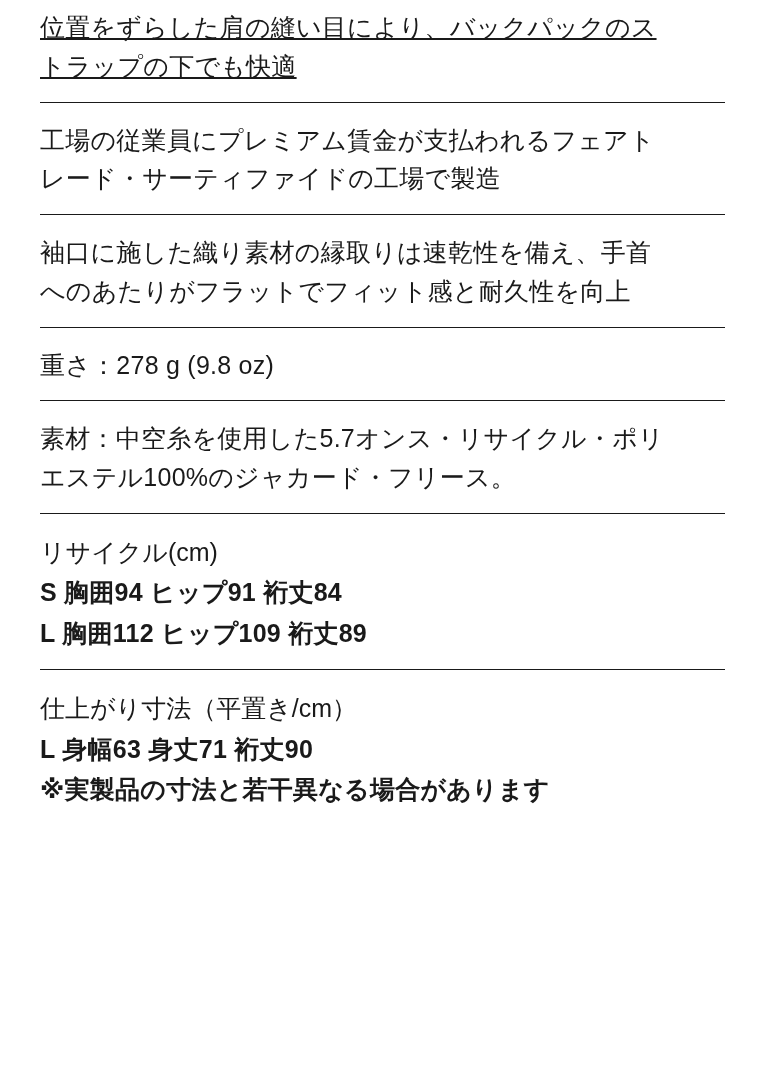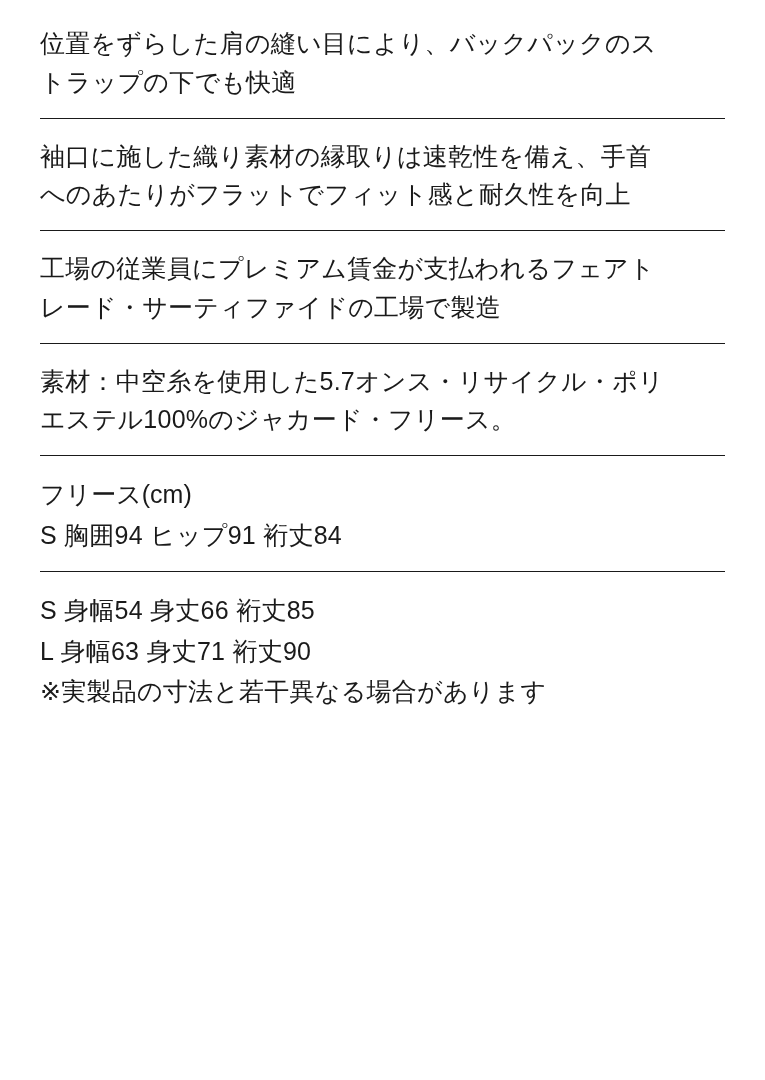--- a/index.html
+++ b/index.html
@@ -17,71 +17,77 @@
   .product-details {
     padding: 0 40px;
     box-sizing: border-box;
     width: 765px;
   }
   .detail-block {
     padding: 18px 0 16px 0;
     border-bottom: 1.5px solid #1a1a1a;
   }
   .detail-block.first {
-    padding-top: 24px;
+    padding-top: 8px;
+    text-decoration: underline;
   }
   .detail-block.last {
     border-bottom: none;
   }
   .detail-line {
     font-size: 25px;
     line-height: 1.55;
     letter-spacing: 0.01em;
     white-space: pre-wrap;
   }
   .spec-list .detail-line {
     line-height: 1.62;
+    font-weight: bold;
   }
   .spec-title {
     font-size: 25px;
     line-height: 1.62;
   }
 </style>
 </head>
 <body>
 
 <main class="product-details">
 
   <section class="detail-block first">
     <div class="detail-line">位置をずらした肩の縫い目により、バックパックのス
 トラップの下でも快適</div>
   </section>
 
 
   <section class="detail-block">
+    <div class="detail-line">工場の従業員にプレミアム賃金が支払われるフェアト
+レード・サーティファイドの工場で製造</div>
+  </section>
+
+  <section class="detail-block">
     <div class="detail-line">袖口に施した織り素材の縁取りは速乾性を備え、手首
 へのあたりがフラットでフィット感と耐久性を向上</div>
   </section>
 
+
   <section class="detail-block">
-    <div class="detail-line">工場の従業員にプレミアム賃金が支払われるフェアト
-レード・サーティファイドの工場で製造</div>
+    <div class="detail-line">重さ：278 g (9.8 oz)</div>
   </section>
-
-
 
   <section class="detail-block">
     <div class="detail-line">素材：中空糸を使用した5.7オンス・リサイクル・ポリ
 エステル100%のジャカード・フリース。</div>
   </section>
 
   <section class="detail-block spec-list">
-    <div class="spec-title">フリース(cm)</div>
+    <div class="spec-title">リサイクル(cm)</div>
     <div class="detail-line">S 胸囲94 ヒップ91 裄丈84</div>
+    <div class="detail-line">L 胸囲112 ヒップ109 裄丈89</div>
   </section>
 
   <section class="detail-block spec-list last">
-    <div class="detail-line">S 身幅54 身丈66 裄丈85</div>
+    <div class="spec-title">仕上がり寸法（平置き/cm）</div>
     <div class="detail-line">L 身幅63 身丈71 裄丈90</div>
     <div class="detail-line">※実製品の寸法と若干異なる場合があります</div>
   </section>
 
 </main>
 
 </body></html>

